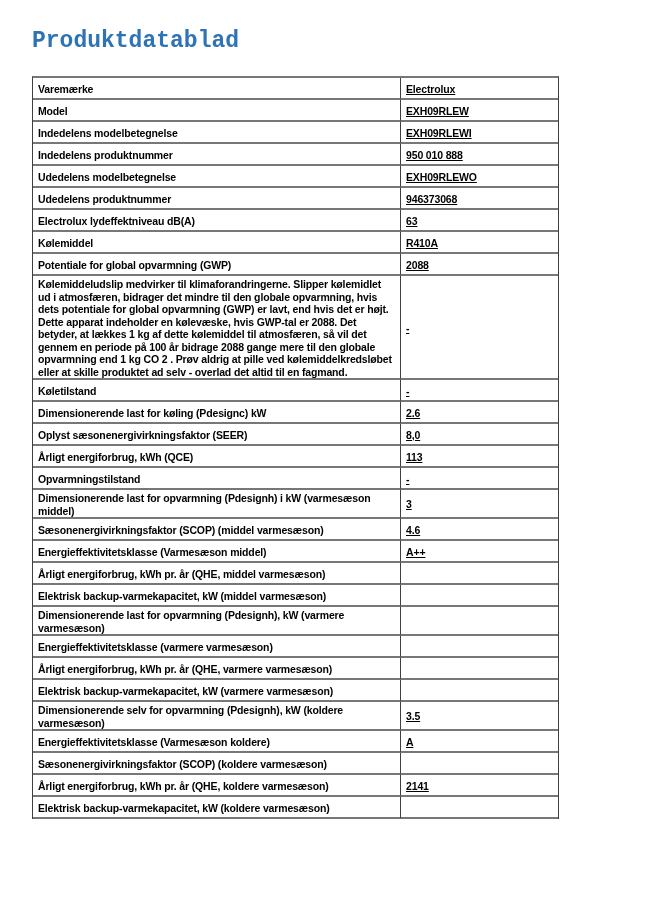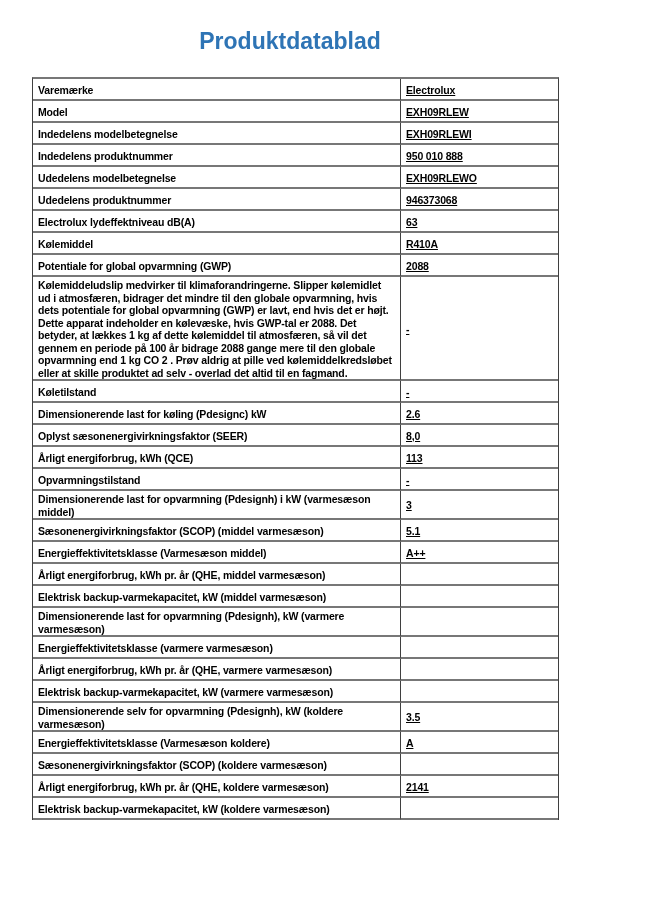--- a/index.html
+++ b/index.html
@@ -16,25 +16,25 @@
     overflow: hidden;
   }
   .content {
     position: absolute;
     left: 32px;
     top: 0;
     width: 516px;
   }
   .doc-title {
     margin: 28px 0 0 0;
-    text-align: center;
     color: #2E74B5;
     font-size: 23px;
     font-weight: bold;
     letter-spacing: 0px;
+    font-family: Liberation Mono, monospace;
   }
   table.spec-table {
     margin-top: 22px;
     width: 516px;
     table-layout: fixed;
     border-collapse: separate;
     border-spacing: 0;
     border-top: 2px solid #777777;
     border-left: 1px solid #3f3f3f;
     border-right: 1px solid #3f3f3f;
@@ -145,21 +145,21 @@
     <td class="value-cell">-</td>
   </tr>
 
   <tr>
     <td class="label-cell">Dimensionerende last for opvarmning (Pdesignh) i kW (varmesæson middel)</td>
     <td class="value-cell">3</td>
   </tr>
 
   <tr>
     <td class="label-cell">Sæsonenergivirkningsfaktor (SCOP) (middel varmesæson)</td>
-    <td class="value-cell">5.1</td>
+    <td class="value-cell">4.6</td>
   </tr>
 
   <tr>
     <td class="label-cell">Energieffektivitetsklasse (Varmesæson middel)</td>
     <td class="value-cell">A++</td>
   </tr>
 
   <tr>
     <td class="label-cell">Årligt energiforbrug, kWh pr. år (QHE, middel varmesæson)</td>
     <td class="value-cell"></td>

